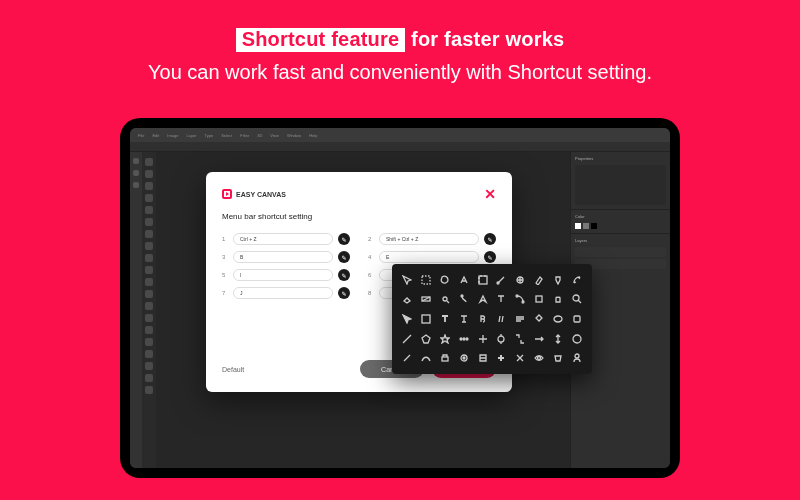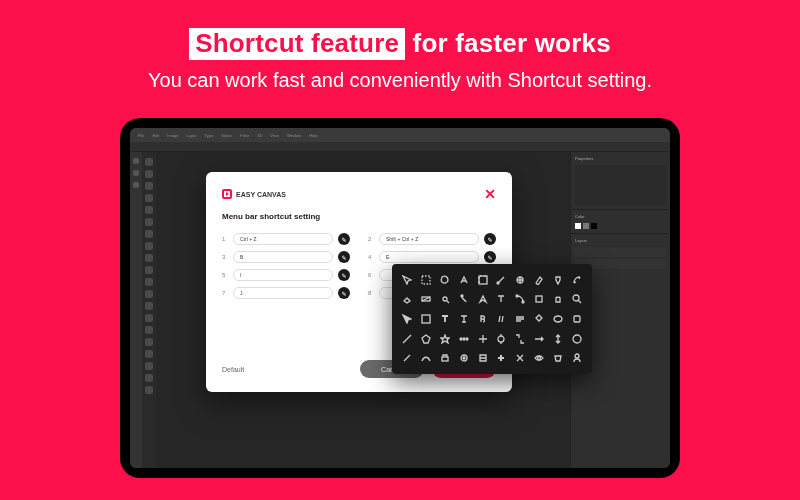--- a/index.html
+++ b/index.html
@@ -10,21 +10,21 @@
   font-family: -apple-system, BlinkMacSystemFont, "Segoe UI", sans-serif;
   overflow: hidden;
   position: relative;
 }
 .hero {
   text-align: center;
   padding-top: 28px;
   color: #fff;
 }
 .hero-title {
-  font-size: 26px;
+  font-size: 20px;
   font-weight: 700;
   letter-spacing: 0.2px;
 }
 .hero-title .hl {
   background: #fff;
   color: #fb104b;
   padding: 0 6px 2px 6px;
 }
 .hero-sub {
   margin-top: 10px;
@@ -175,21 +175,21 @@
   border-left: 3px solid #fb104b;
 }
 .close-x {
   color: #fb104b;
   font-size: 14px;
   font-weight: 700;
   cursor: pointer;
 }
 .modal-title {
   font-size: 8px;
-  font-weight: 700;
+  font-weight: 400;
   color: #222;
   margin-top: 10px;
   margin-bottom: 12px;
 }
 .shortcuts-grid {
   display: grid;
   grid-template-columns: 1fr 1fr;
   gap: 6px 18px;
 }
 .sc-row {

